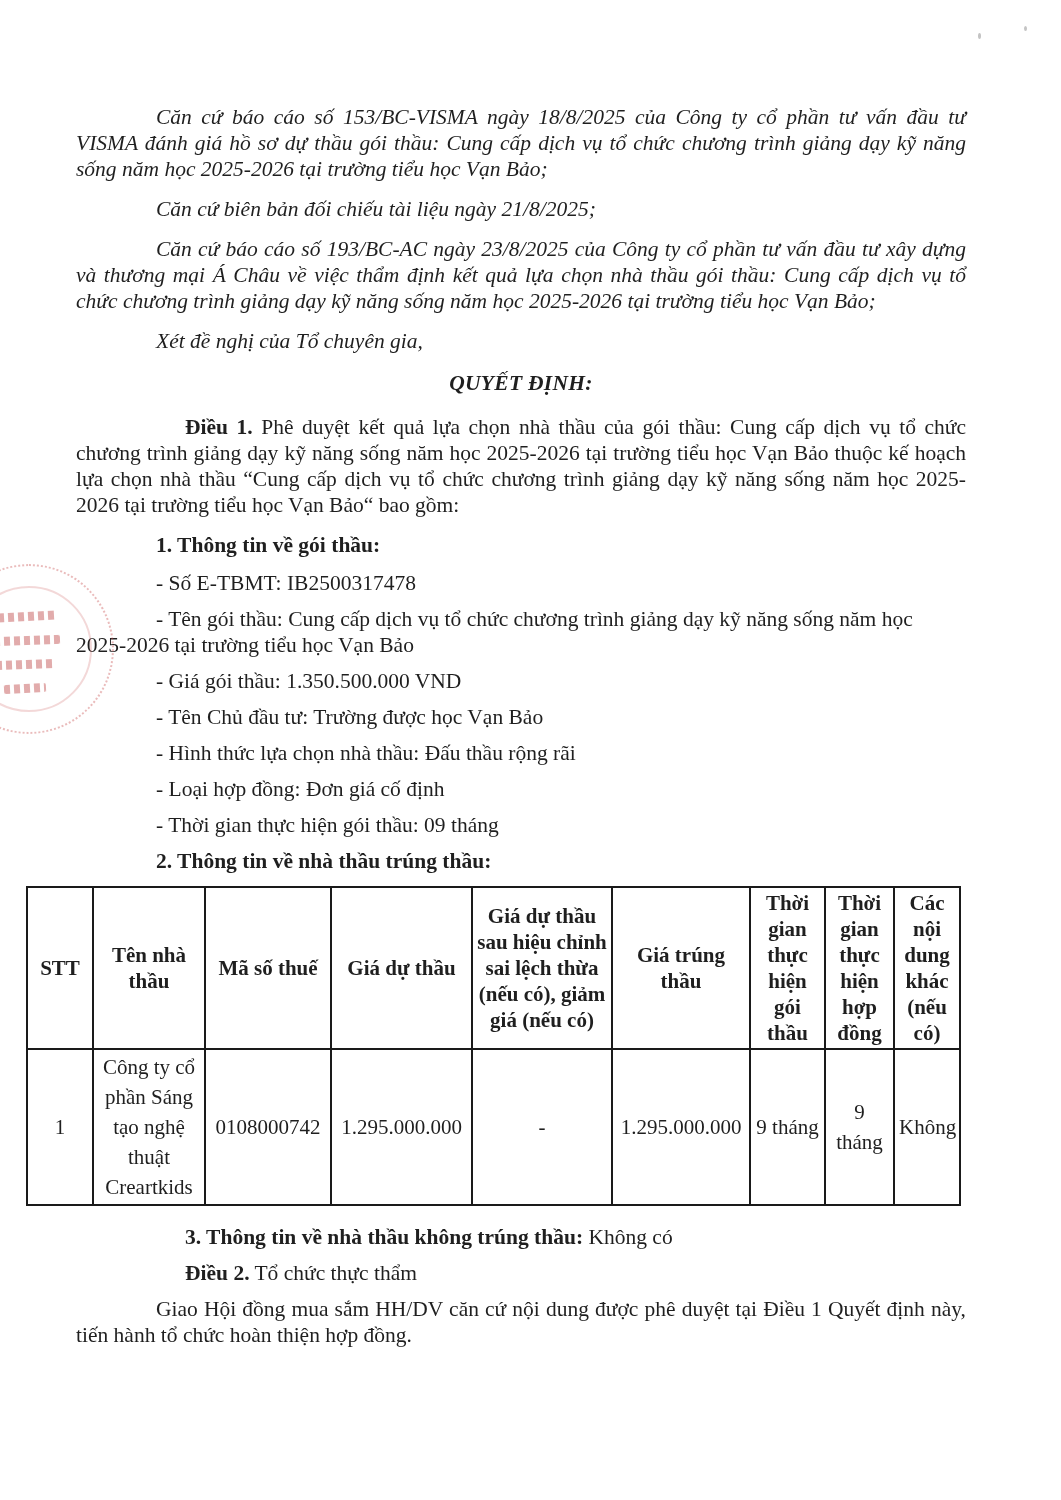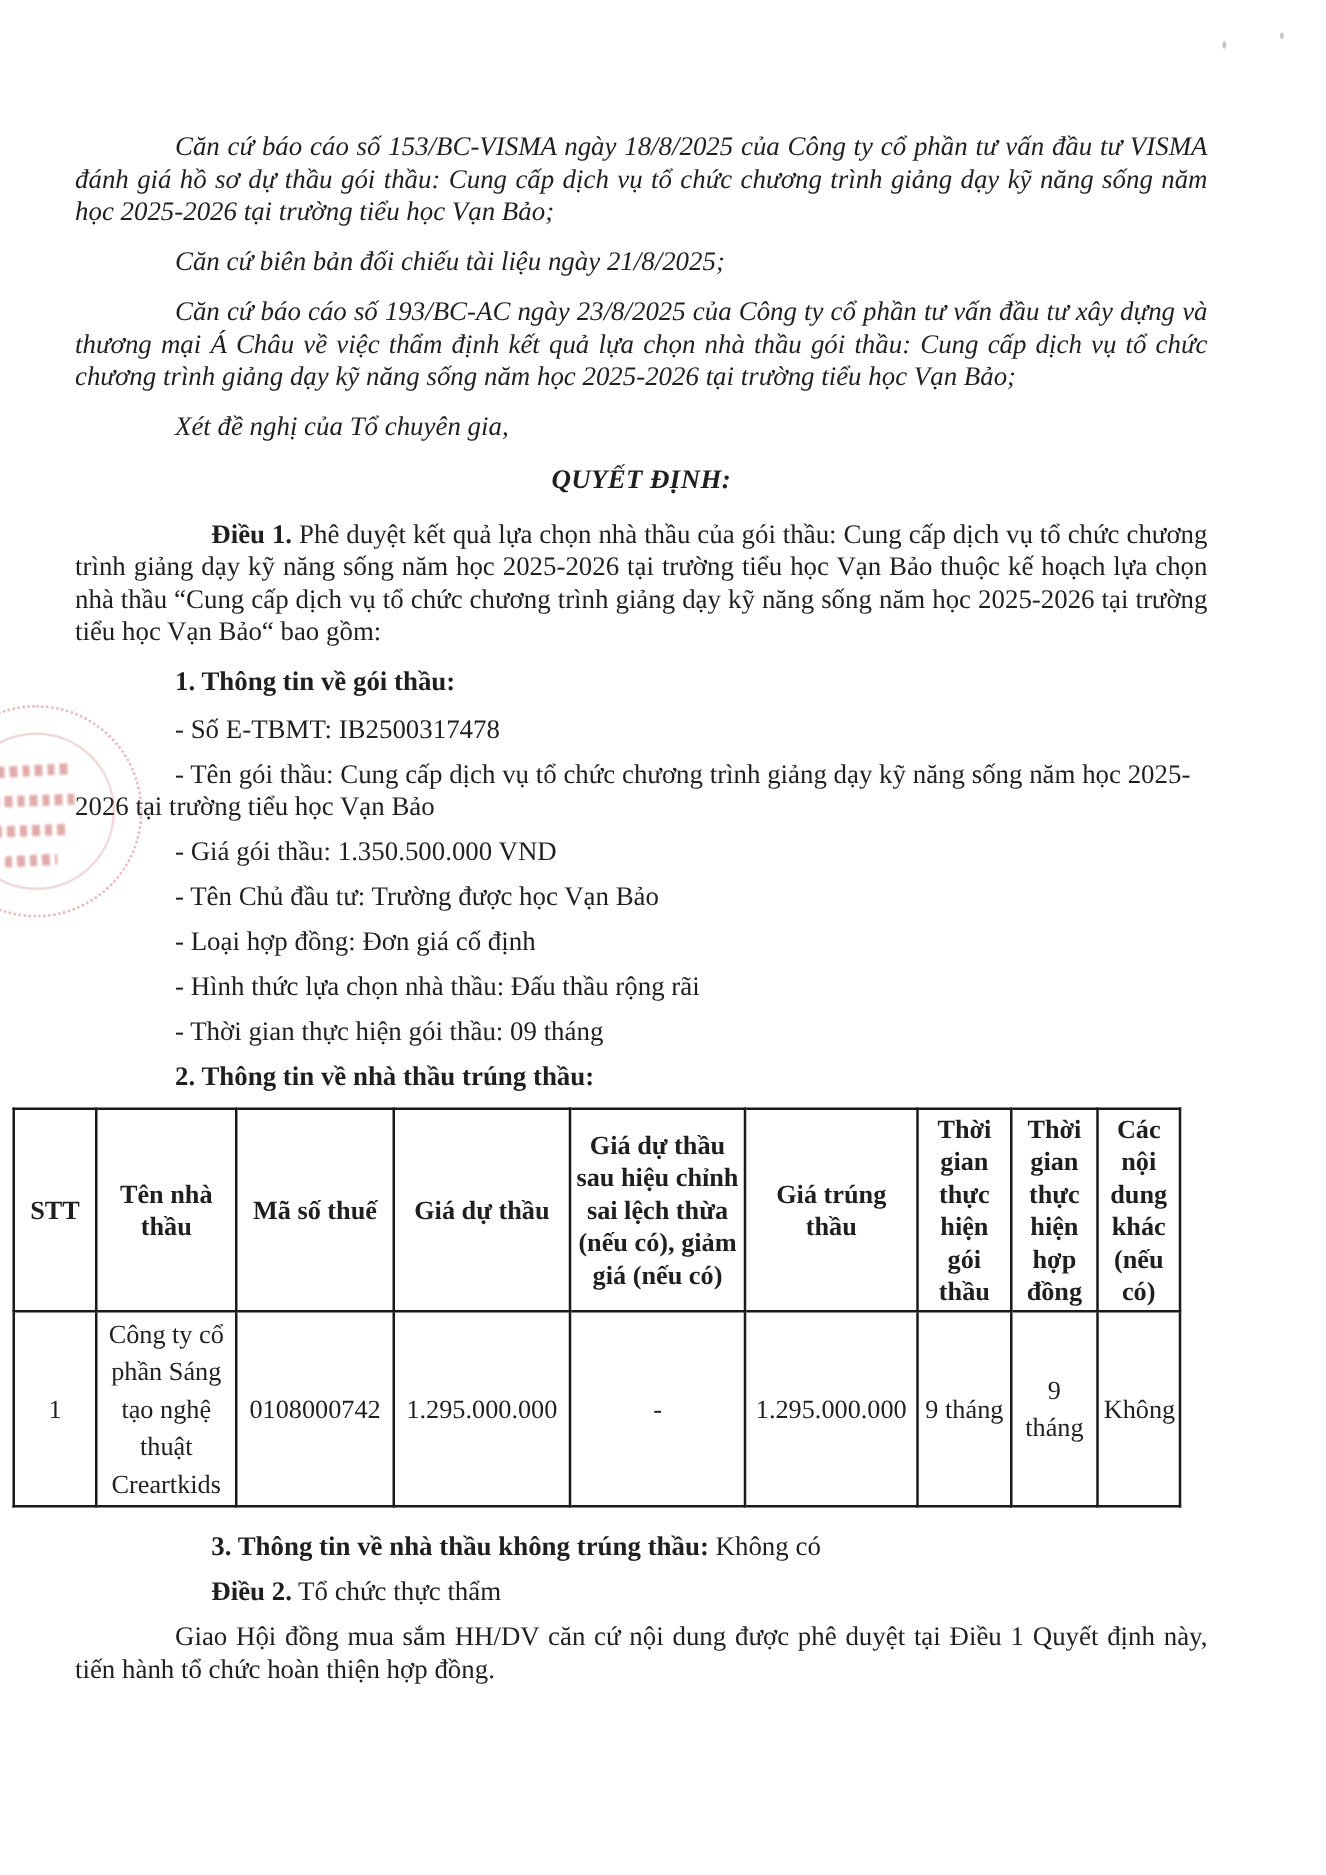--- a/index.html
+++ b/index.html
@@ -5,21 +5,21 @@
   html,body { margin:0; padding:0; }
   .page {
     position:relative;
     width:1061px; height:1500px;
     background:#ffffff;
     font-family:"Liberation Serif", serif;
     color:#1f1f1f;
     overflow:hidden;
     box-sizing:border-box;
   }
-  .content { padding:104px 95px 0 60px; }
+  .content { padding:104px 95px 0 76px; }
   .content p { margin:0 0 14px; font-size:21.5px; line-height:26px; }
   .para { text-align:justify; text-indent:80px; }
   .preamble { font-style:italic; }
   .left { text-align:left; }
   .decision {
     text-align:center; text-indent:0; font-weight:bold;
     font-size:26px; margin:16px 0 18px !important; letter-spacing:.3px;font-style:italic;
   }
   .bold { font-weight:bold;margin-left:29px; }
   .sec-heading { text-indent:80px; text-align:left; font-weight:bold; margin-bottom:12px !important; }
@@ -84,22 +84,22 @@
     <p class="decision">QUYẾT ĐỊNH:</p>
 
     <p class="para"><span class="bold">Điều 1.</span><span> Phê duyệt kết quả lựa chọn nhà thầu của gói thầu: Cung cấp dịch vụ tổ chức chương trình giảng dạy kỹ năng sống năm học 2025-2026 tại trường tiểu học Vạn Bảo thuộc kế hoạch lựa chọn nhà thầu “Cung cấp dịch vụ tổ chức chương trình giảng dạy kỹ năng sống năm học 2025-2026 tại trường tiểu học Vạn Bảo“ bao gồm:</span></p>
 
     <p class="sec-heading">1. Thông tin về gói thầu:</p>
 
     <p class="bullet">- Số E-TBMT: IB2500317478</p>
     <p class="bullet">- Tên gói thầu: Cung cấp dịch vụ tổ chức chương trình giảng dạy kỹ năng sống năm học 2025-2026 tại trường tiểu học Vạn Bảo</p>
     <p class="bullet">- Giá gói thầu: 1.350.500.000 VND</p>
     <p class="bullet">- Tên Chủ đầu tư: Trường được học Vạn Bảo</p>
+    <p class="bullet">- Hình thức lựa chọn nhà thầu: Đấu thầu rộng rãi</p>
     <p class="bullet">- Loại hợp đồng: Đơn giá cố định</p>
-    <p class="bullet">- Hình thức lựa chọn nhà thầu: Đấu thầu rộng rãi</p>
     <p class="bullet">- Thời gian thực hiện gói thầu: 09 tháng</p>
 
     <p class="sec-heading">2. Thông tin về nhà thầu trúng thầu:</p>
 
     <table class="winners-table">
       <colgroup>
         <col style="width:66px">
           <col style="width:112px">
           <col style="width:126px">
         <col style="width:141px">

